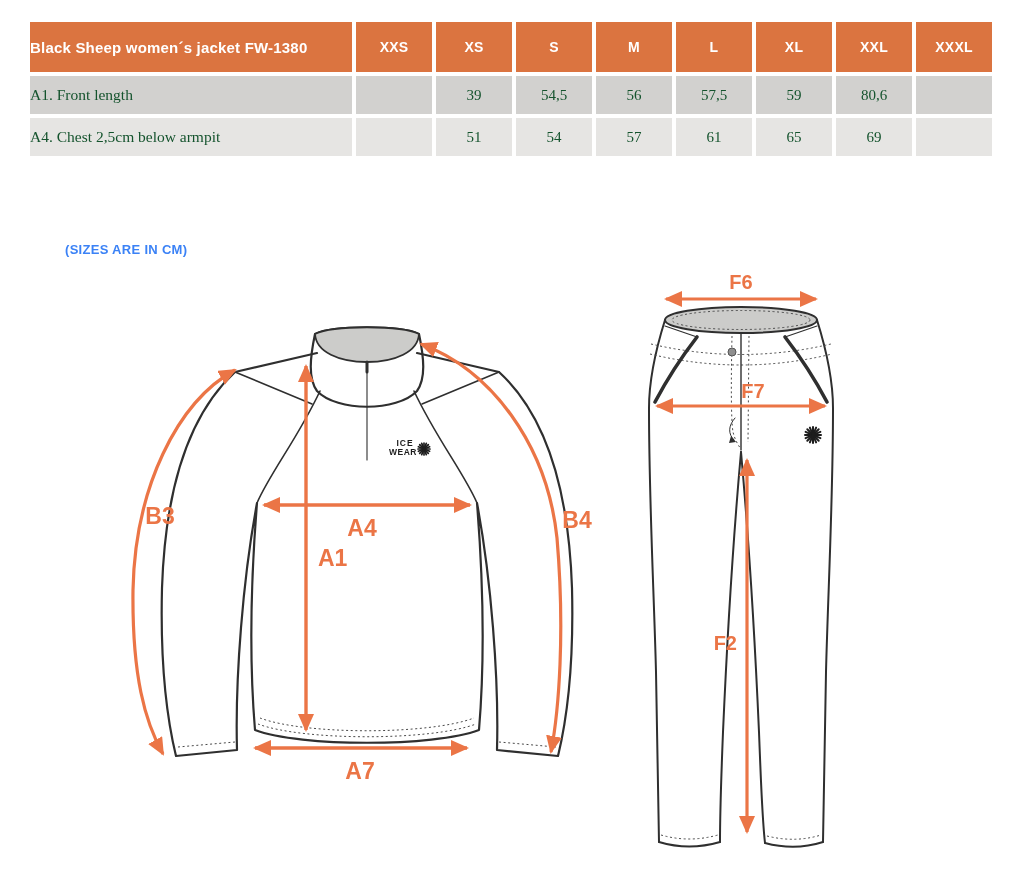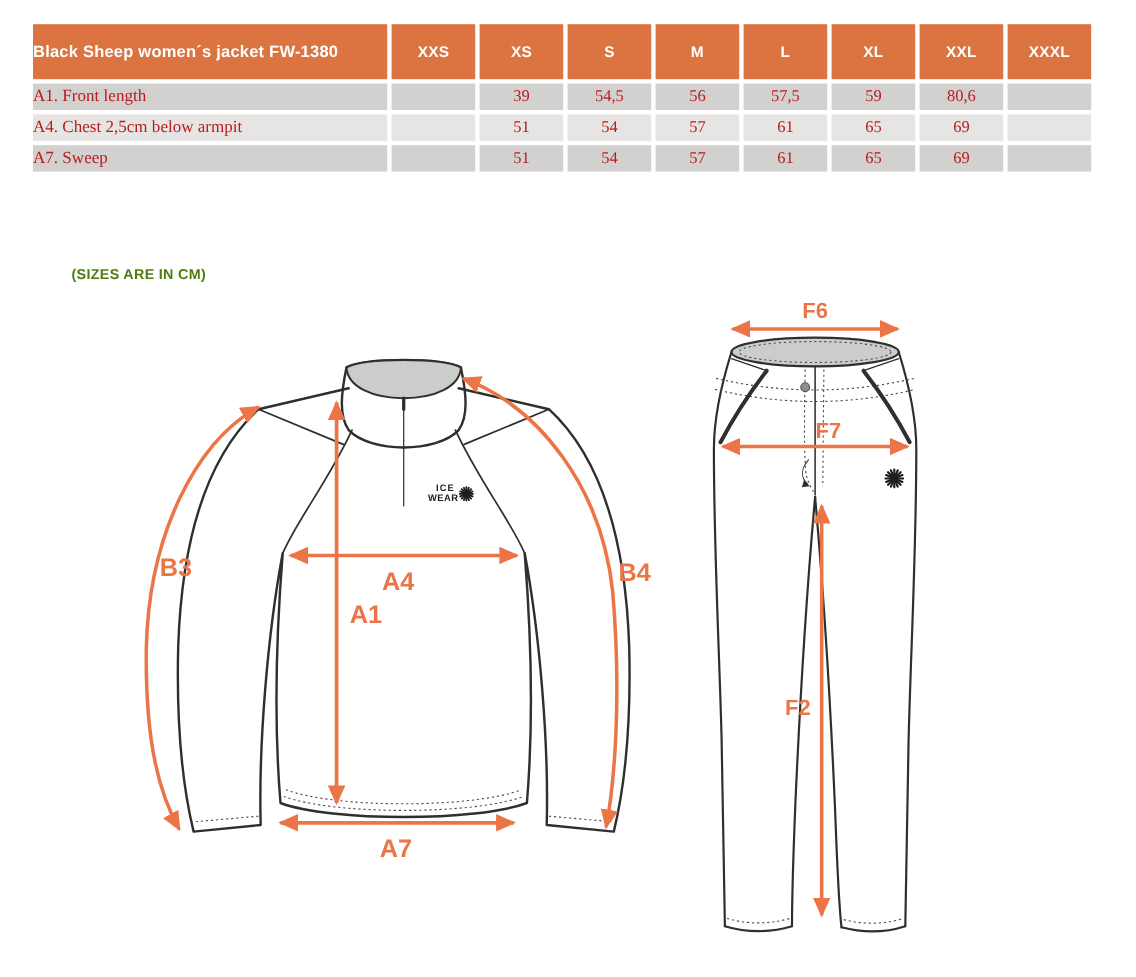--- a/index.html
+++ b/index.html
@@ -6,28 +6,28 @@
   body{width:1033px;height:888px;background:#ffffff;position:relative;
        font-family:"Liberation Sans",sans-serif;overflow:hidden;}
 
   
   table.size-table{position:absolute;left:26px;top:18px;border-collapse:separate;
                    border-spacing:4px;table-layout:fixed;}
   table.size-table th,table.size-table td{padding:0;overflow:hidden;white-space:nowrap;}
   th.hdr{background:#DB7440;color:#ffffff;font-weight:bold;font-size:14px;
          height:50px;text-align:center;letter-spacing:.2px;}
   th.hdr.title{text-align:left;font-size:15px;}
-  td.cell{height:24px;font-family:"Liberation Serif",serif;font-size:15px;color:#b91c1c;}
+  td.cell{height:38px;font-family:"Liberation Serif",serif;font-size:15px;color:#14532d;}
   td.lbl{padding-left:38px;text-align:left;font-size:15.5px;}
   td.val{text-align:center;}
   tr.dark td{background:#D2D1CF;}
   tr.light td{background:#E6E5E3;}
 
   
-  .note{position:absolute;left:65px;top:242px;color:#4d7c0f;font-weight:bold;
+  .note{position:absolute;left:65px;top:242px;color:#3b82f6;font-weight:bold;
         font-size:13px;letter-spacing:.3px;}
 
   
   svg.diagram{position:absolute;}
   #jacket-svg{left:65px;top:298px;}
   #pants-svg{left:635px;top:272px;}
   .garm{stroke:#2F2F2F;fill:none;stroke-linecap:round;stroke-linejoin:round;}
   .dot{stroke:#4a4a4a;fill:none;stroke-width:1;stroke-dasharray:2 2.6;}
   .arrow{stroke:#EB7546;fill:none;}
   .alabel{fill:#EB7546;font-family:"Liberation Sans",sans-serif;font-weight:bold;}
@@ -77,31 +77,20 @@
       <td class="cell lbl">A4. Chest 2,5cm below armpit</td>
       <td class="cell val"></td>
       <td class="cell val">51</td>
       <td class="cell val">54</td>
       <td class="cell val">57</td>
       <td class="cell val">61</td>
       <td class="cell val">65</td>
       <td class="cell val">69</td>
       <td class="cell val"></td>
     </tr>
-    <tr class="dark">
-      <td class="cell lbl">A7. Sweep</td>
-      <td class="cell val"></td>
-      <td class="cell val">51</td>
-      <td class="cell val">54</td>
-      <td class="cell val">57</td>
-      <td class="cell val">61</td>
-      <td class="cell val">65</td>
-      <td class="cell val">69</td>
-      <td class="cell val"></td>
-    </tr>
   </tbody>
 </table>
 
 <div class="note">(SIZES ARE IN CM)</div>
 
 <svg id="jacket-svg" class="diagram" width="540" height="512" viewBox="0 0 540 512">
   <defs>
     <marker id="ah-j" markerUnits="userSpaceOnUse" markerWidth="20" markerHeight="18" refX="16" refY="8" orient="auto-start-reverse">
       <path d="M0,0 L18,8 L0,16 Z" fill="#EB7546"></path>
     </marker>

